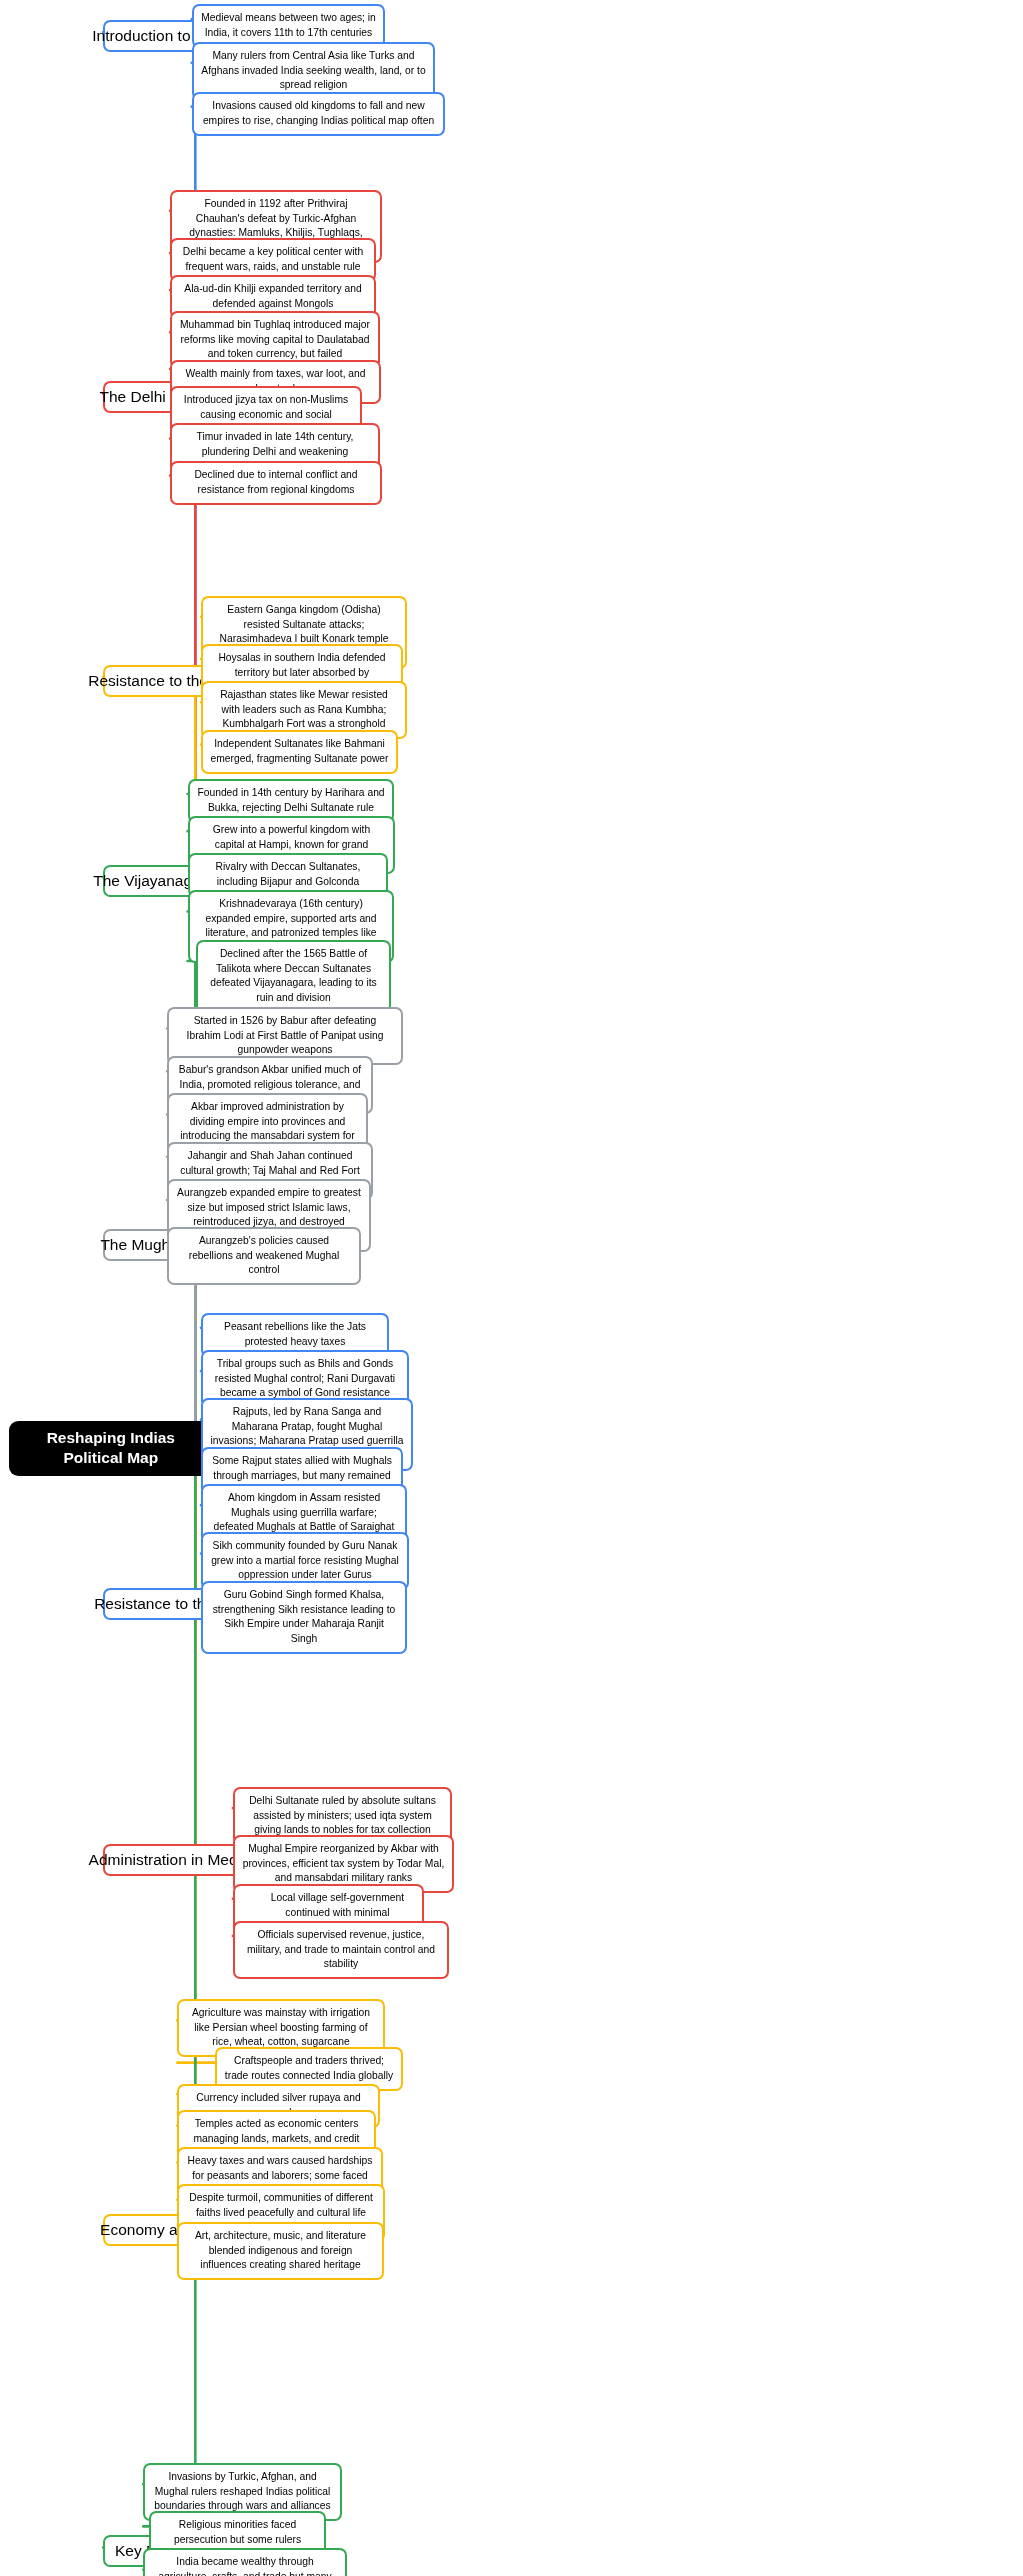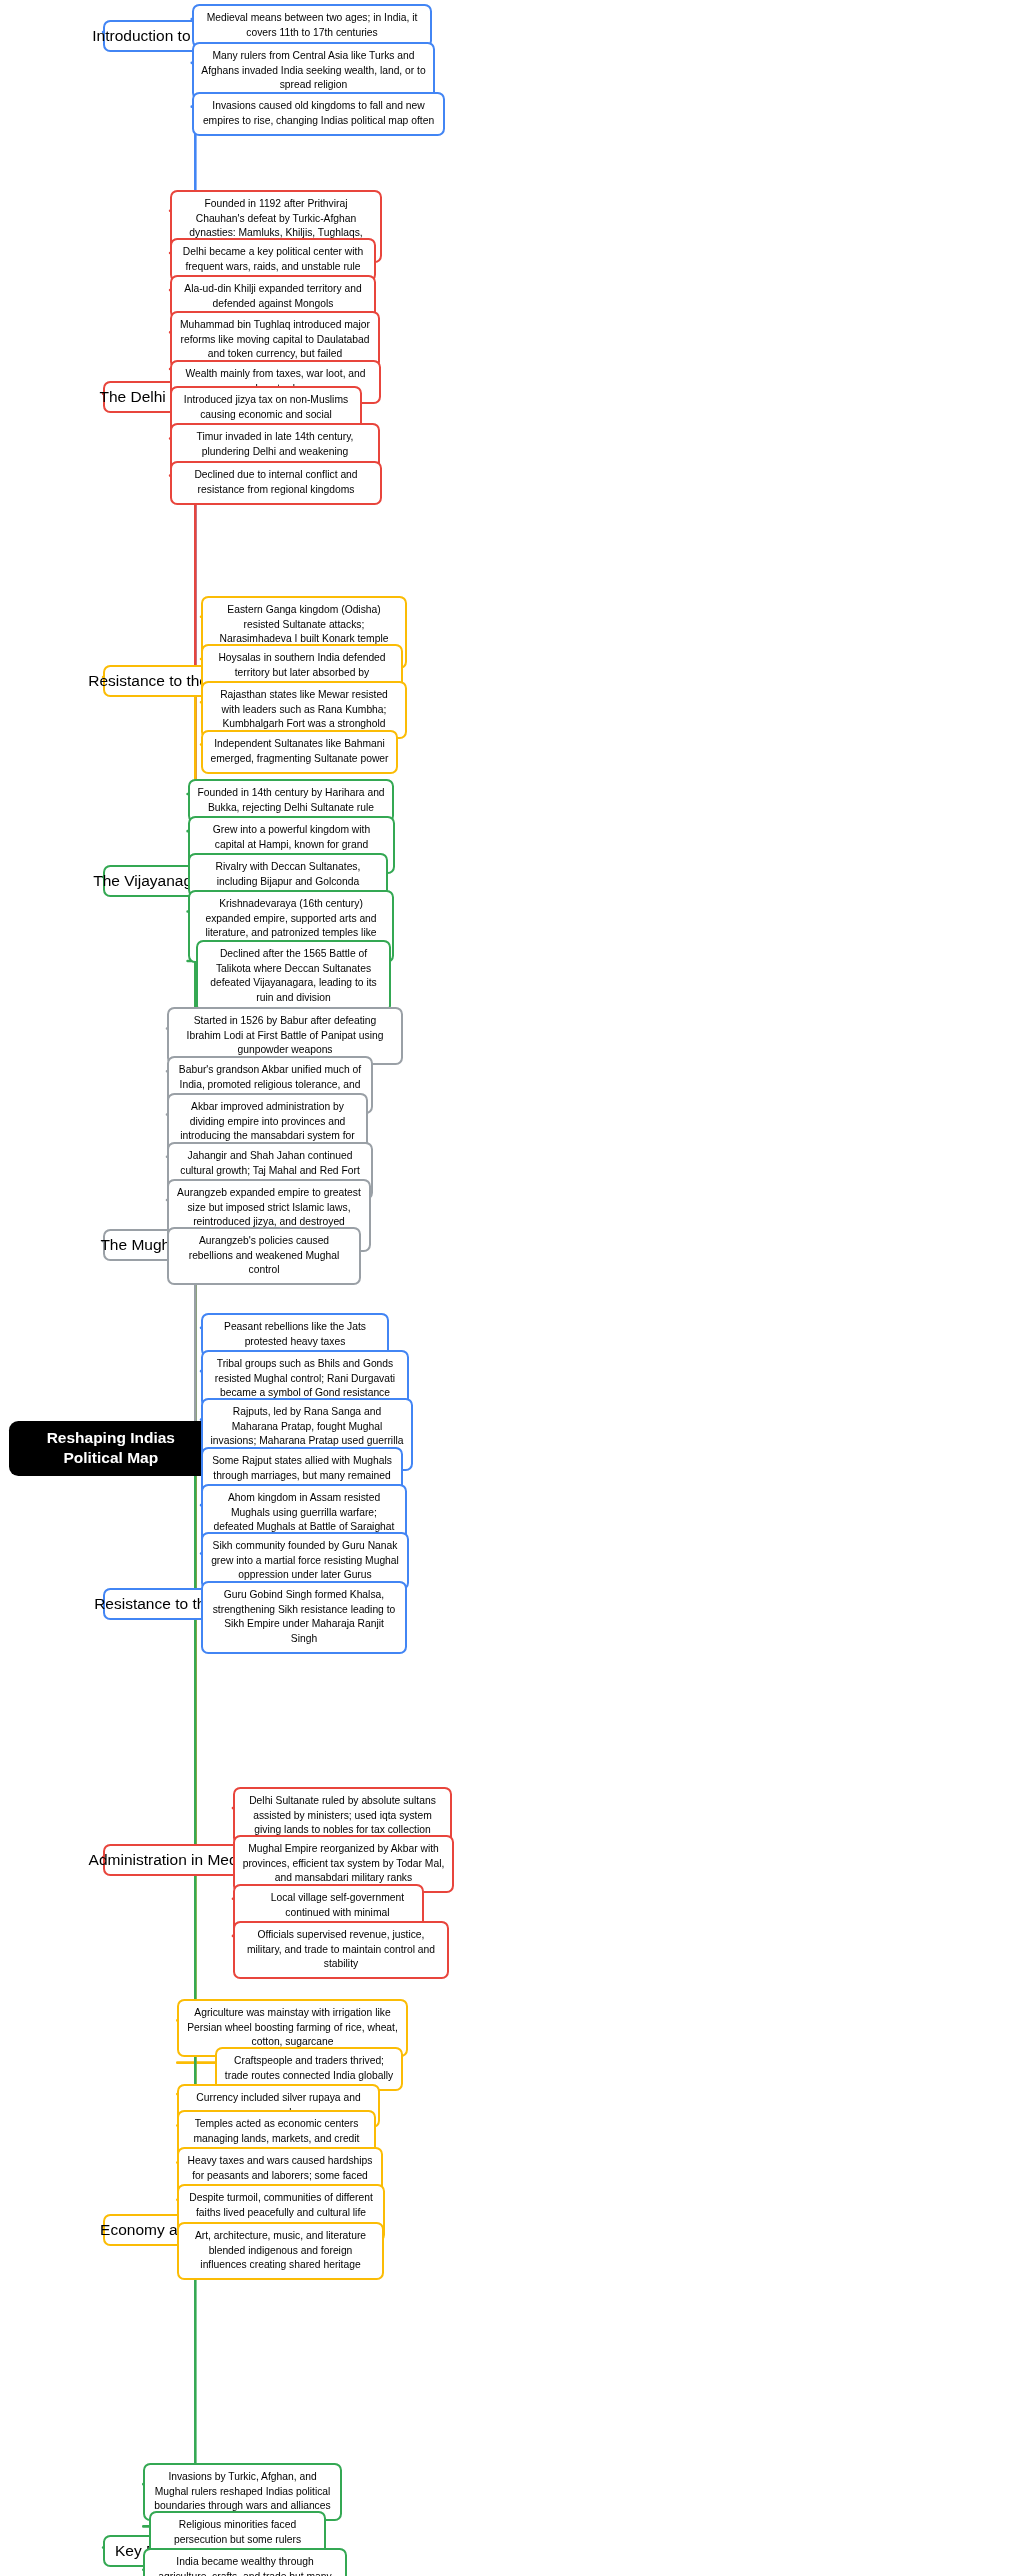--- a/index.html
+++ b/index.html
@@ -127,21 +127,21 @@
       <path d="M 373 2791 H 379 V 4944 H 200" fill="none" stroke="#34a853" stroke-width="5" stroke-linecap="round" stroke-linejoin="round"></path>
       <path d="M 390 4944 H 414 V 4821 H 278" fill="none" stroke="#34a853" stroke-width="5" stroke-linecap="round" stroke-linejoin="round"></path>
       <path d="M 390 4944 H 414 V 4903 H 278" fill="none" stroke="#34a853" stroke-width="5" stroke-linecap="round" stroke-linejoin="round"></path>
       <path d="M 390 4944 H 414 V 4987 H 278" fill="none" stroke="#34a853" stroke-width="5" stroke-linecap="round" stroke-linejoin="round"></path>
       <path d="M 390 4944 H 414 V 5069 H 278" fill="none" stroke="#34a853" stroke-width="5" stroke-linecap="round" stroke-linejoin="round"></path>
     </svg>
 
   <div id="nodes-layer">
       <div class="node root" style="left: 9.3px; top: 1421px; width: 203px; min-height: 34px;">Reshaping Indias Political Map</div>
       <div class="node branch c-blue" style="left: 103px; top: 19.6px; width: 181px; min-height: 25px;">Introduction to Medieval India</div>
-      <div class="node leaf c-blue" style="left: 192px; top: 4.1px; width: 240px; min-height: 30px;">Medieval means between two ages; in India, it covers 11th to 17th centuries</div>
+      <div class="node leaf c-blue" style="left: 192px; top: 4.1px; width: 193px; min-height: 30px;">Medieval means between two ages; in India, it covers 11th to 17th centuries</div>
       <div class="node leaf c-blue" style="left: 192px; top: 42px; width: 243px; min-height: 41px;">Many rulers from Central Asia like Turks and Afghans invaded India seeking wealth, land, or to spread religion</div>
       <div class="node leaf c-blue" style="left: 192px; top: 92px; width: 253px; min-height: 30px;">Invasions caused old kingdoms to fall and new empires to rise, changing Indias political map often</div>
       <div class="node branch c-red" style="left: 103px; top: 381px; width: 129px; min-height: 25px;">The Delhi Sultanate</div>
       <div class="node leaf c-red" style="left: 170px; top: 190px; width: 212px; min-height: 42px;">Founded in 1192 after Prithviraj Chauhan's defeat by Turkic-Afghan dynasties: Mamluks, Khiljis, Tughlaqs, Sayyids, Lodis</div>
       <div class="node leaf c-red" style="left: 170px; top: 238px; width: 206px; min-height: 30px;">Delhi became a key political center with frequent wars, raids, and unstable rule</div>
       <div class="node leaf c-red" style="left: 170px; top: 275px; width: 206px; min-height: 30px;">Ala-ud-din Khilji expanded territory and defended against Mongols</div>
       <div class="node leaf c-red" style="left: 170px; top: 311px; width: 210px; min-height: 42px;">Muhammad bin Tughlaq introduced major reforms like moving capital to Daulatabad and token currency, but failed</div>
       <div class="node leaf c-red" style="left: 170px; top: 360px; width: 211px; min-height: 18.5px;">Wealth mainly from taxes, war loot, and slave trade</div>
       <div class="node leaf c-red" style="left: 170px; top: 386px; width: 192px; min-height: 30px;">Introduced jizya tax on non-Muslims causing economic and social hardships</div>
       <div class="node leaf c-red" style="left: 170px; top: 423px; width: 210px; min-height: 30px;">Timur invaded in late 14th century, plundering Delhi and weakening Sultanate</div>
@@ -171,21 +171,21 @@
       <div class="node leaf c-blue" style="left: 201px; top: 1447px; width: 202px; min-height: 30px;">Some Rajput states allied with Mughals through marriages, but many remained independent</div>
       <div class="node leaf c-blue" style="left: 201px; top: 1484px; width: 206px; min-height: 42px;">Ahom kingdom in Assam resisted Mughals using guerrilla warfare; defeated Mughals at Battle of Saraighat under Lachit Borphukan</div>
       <div class="node leaf c-blue" style="left: 201px; top: 1532px; width: 208px; min-height: 42px;">Sikh community founded by Guru Nanak grew into a martial force resisting Mughal oppression under later Gurus</div>
       <div class="node leaf c-blue" style="left: 201px; top: 1581px; width: 206px; min-height: 42px;">Guru Gobind Singh formed Khalsa, strengthening Sikh resistance leading to Sikh Empire under Maharaja Ranjit Singh</div>
       <div class="node branch c-red" style="left: 103px; top: 1844px; width: 190px; min-height: 25px;">Administration in Medieval India</div>
       <div class="node leaf c-red" style="left: 233px; top: 1787px; width: 219px; min-height: 42px;">Delhi Sultanate ruled by absolute sultans assisted by ministers; used iqta system giving lands to nobles for tax collection</div>
       <div class="node leaf c-red" style="left: 233px; top: 1835px; width: 221px; min-height: 42px;">Mughal Empire reorganized by Akbar with provinces, efficient tax system by Todar Mal, and mansabdari military ranks</div>
       <div class="node leaf c-red" style="left: 233px; top: 1884px; width: 191px; min-height: 30px; padding-left: 25px;">Local village self-government continued with minimal interference</div>
       <div class="node leaf c-red" style="left: 233px; top: 1921px; width: 216px; min-height: 30px;">Officials supervised revenue, justice, military, and trade to maintain control and stability</div>
       <div class="node branch c-yellow" style="left: 103px; top: 2214px; width: 144px; min-height: 25px;">Economy and Society</div>
-      <div class="node leaf c-yellow" style="left: 177px; top: 1999px; width: 231px; min-height: 42px;">Agriculture was mainstay with irrigation like Persian wheel boosting farming of rice, wheat, cotton, sugarcane</div>
+      <div class="node leaf c-yellow" style="left: 177px; top: 1999px; width: 208px; min-height: 42px;">Agriculture was mainstay with irrigation like Persian wheel boosting farming of rice, wheat, cotton, sugarcane</div>
       <div class="node leaf c-yellow" style="left: 177px; top: 2047px; width: 188px; min-height: 30px; margin-left: 38px;">Craftspeople and traders thrived; trade routes connected India globally</div>
       <div class="node leaf c-yellow" style="left: 177px; top: 2084px; width: 203px; min-height: 18.5px;">Currency included silver rupaya and copper dam</div>
       <div class="node leaf c-yellow" style="left: 177px; top: 2110px; width: 199px; min-height: 30px;">Temples acted as economic centers managing lands, markets, and credit systems</div>
       <div class="node leaf c-yellow" style="left: 177px; top: 2147px; width: 206px; min-height: 30px;">Heavy taxes and wars caused hardships for peasants and laborers; some faced bonded labor</div>
       <div class="node leaf c-yellow" style="left: 177px; top: 2184px; width: 208px; min-height: 30px;">Despite turmoil, communities of different faiths lived peacefully and cultural life flourished</div>
       <div class="node leaf c-yellow" style="left: 177px; top: 2222px; width: 207px; min-height: 42px;">Art, architecture, music, and literature blended indigenous and foreign influences creating shared heritage</div>
       <div class="node branch c-green" style="left: 103px; top: 2535px; width: 98px; min-height: 25px;">Key Points</div>
       <div class="node leaf c-green" style="left: 143px; top: 2463px; width: 199px; min-height: 42px;">Invasions by Turkic, Afghan, and Mughal rulers reshaped Indias political boundaries through wars and alliances</div>
       <div class="node leaf c-green" style="left: 149px; top: 2511px; width: 177px; min-height: 30px;">Religious minorities faced persecution but some rulers practiced tolerance</div>
       <div class="node leaf c-green" style="left: 143px; top: 2548px; width: 204px; min-height: 42px;">India became wealthy through agriculture, crafts, and trade but many common people suffered under heavy taxes</div>

